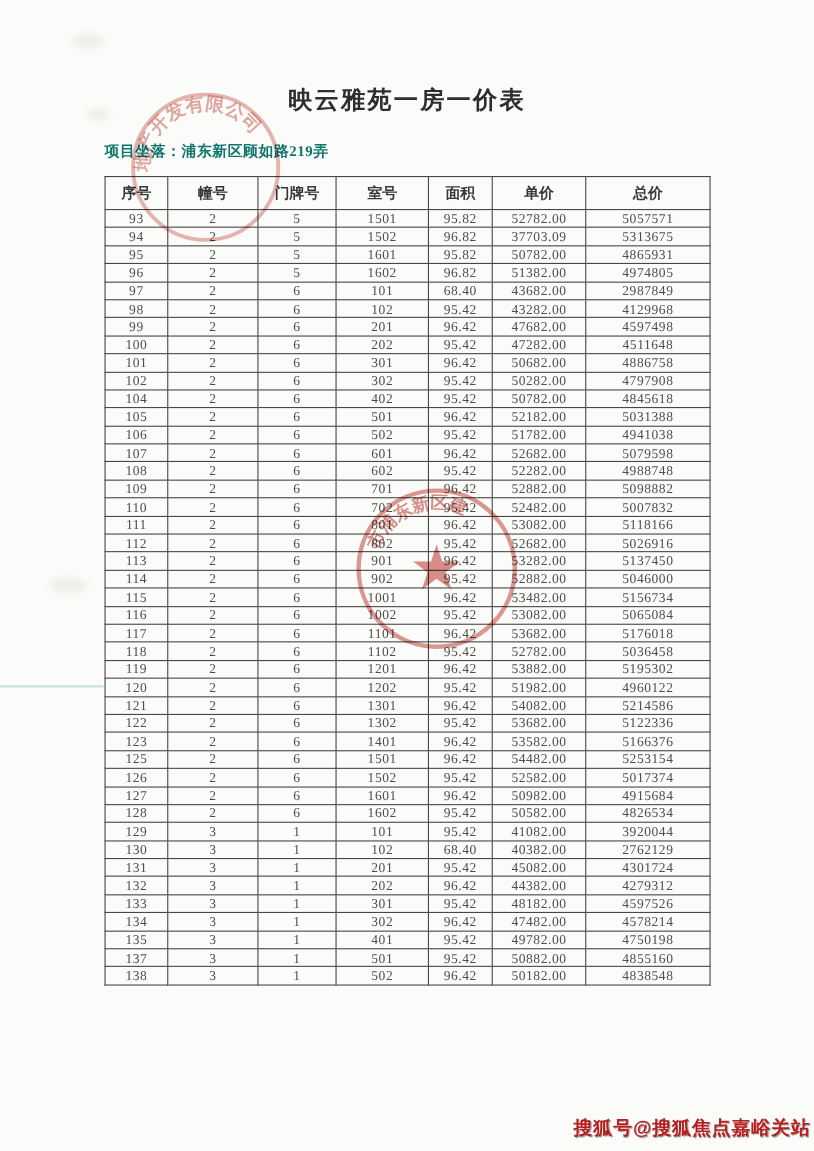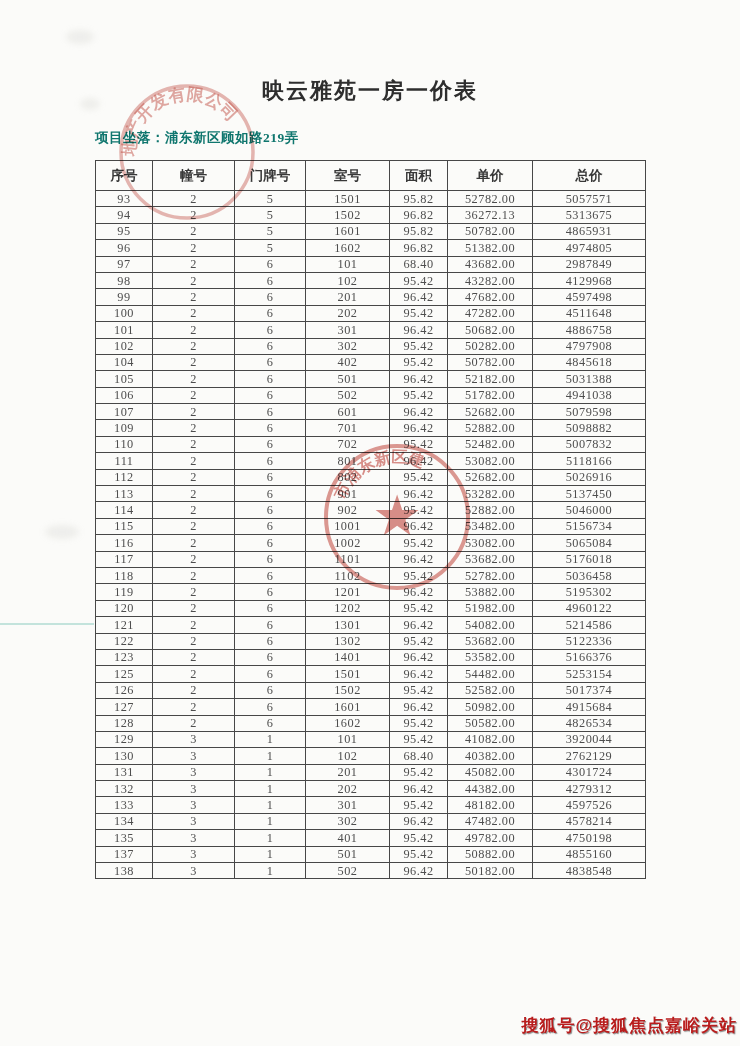--- a/index.html
+++ b/index.html
@@ -118,21 +118,21 @@
           <td>95.82</td>
           <td>52782.00</td>
           <td>5057571</td>
         </tr>
         <tr>
           <td>94</td>
           <td>2</td>
           <td>5</td>
           <td>1502</td>
           <td>96.82</td>
-          <td>36272.13</td>
+          <td>37703.09</td>
           <td>5313675</td>
         </tr>
         <tr>
           <td>95</td>
           <td>2</td>
           <td>5</td>
           <td>1601</td>
           <td>95.82</td>
           <td>50782.00</td>
           <td>4865931</td>
@@ -228,20 +228,29 @@
           <td>4941038</td>
         </tr>
         <tr>
           <td>107</td>
           <td>2</td>
           <td>6</td>
           <td>601</td>
           <td>96.42</td>
           <td>52682.00</td>
           <td>5079598</td>
+        </tr>
+        <tr>
+          <td>108</td>
+          <td>2</td>
+          <td>6</td>
+          <td>602</td>
+          <td>95.42</td>
+          <td>52282.00</td>
+          <td>4988748</td>
         </tr>
         <tr>
           <td>109</td>
           <td>2</td>
           <td>6</td>
           <td>701</td>
           <td>96.42</td>
           <td>52882.00</td>
           <td>5098882</td>
         </tr>

